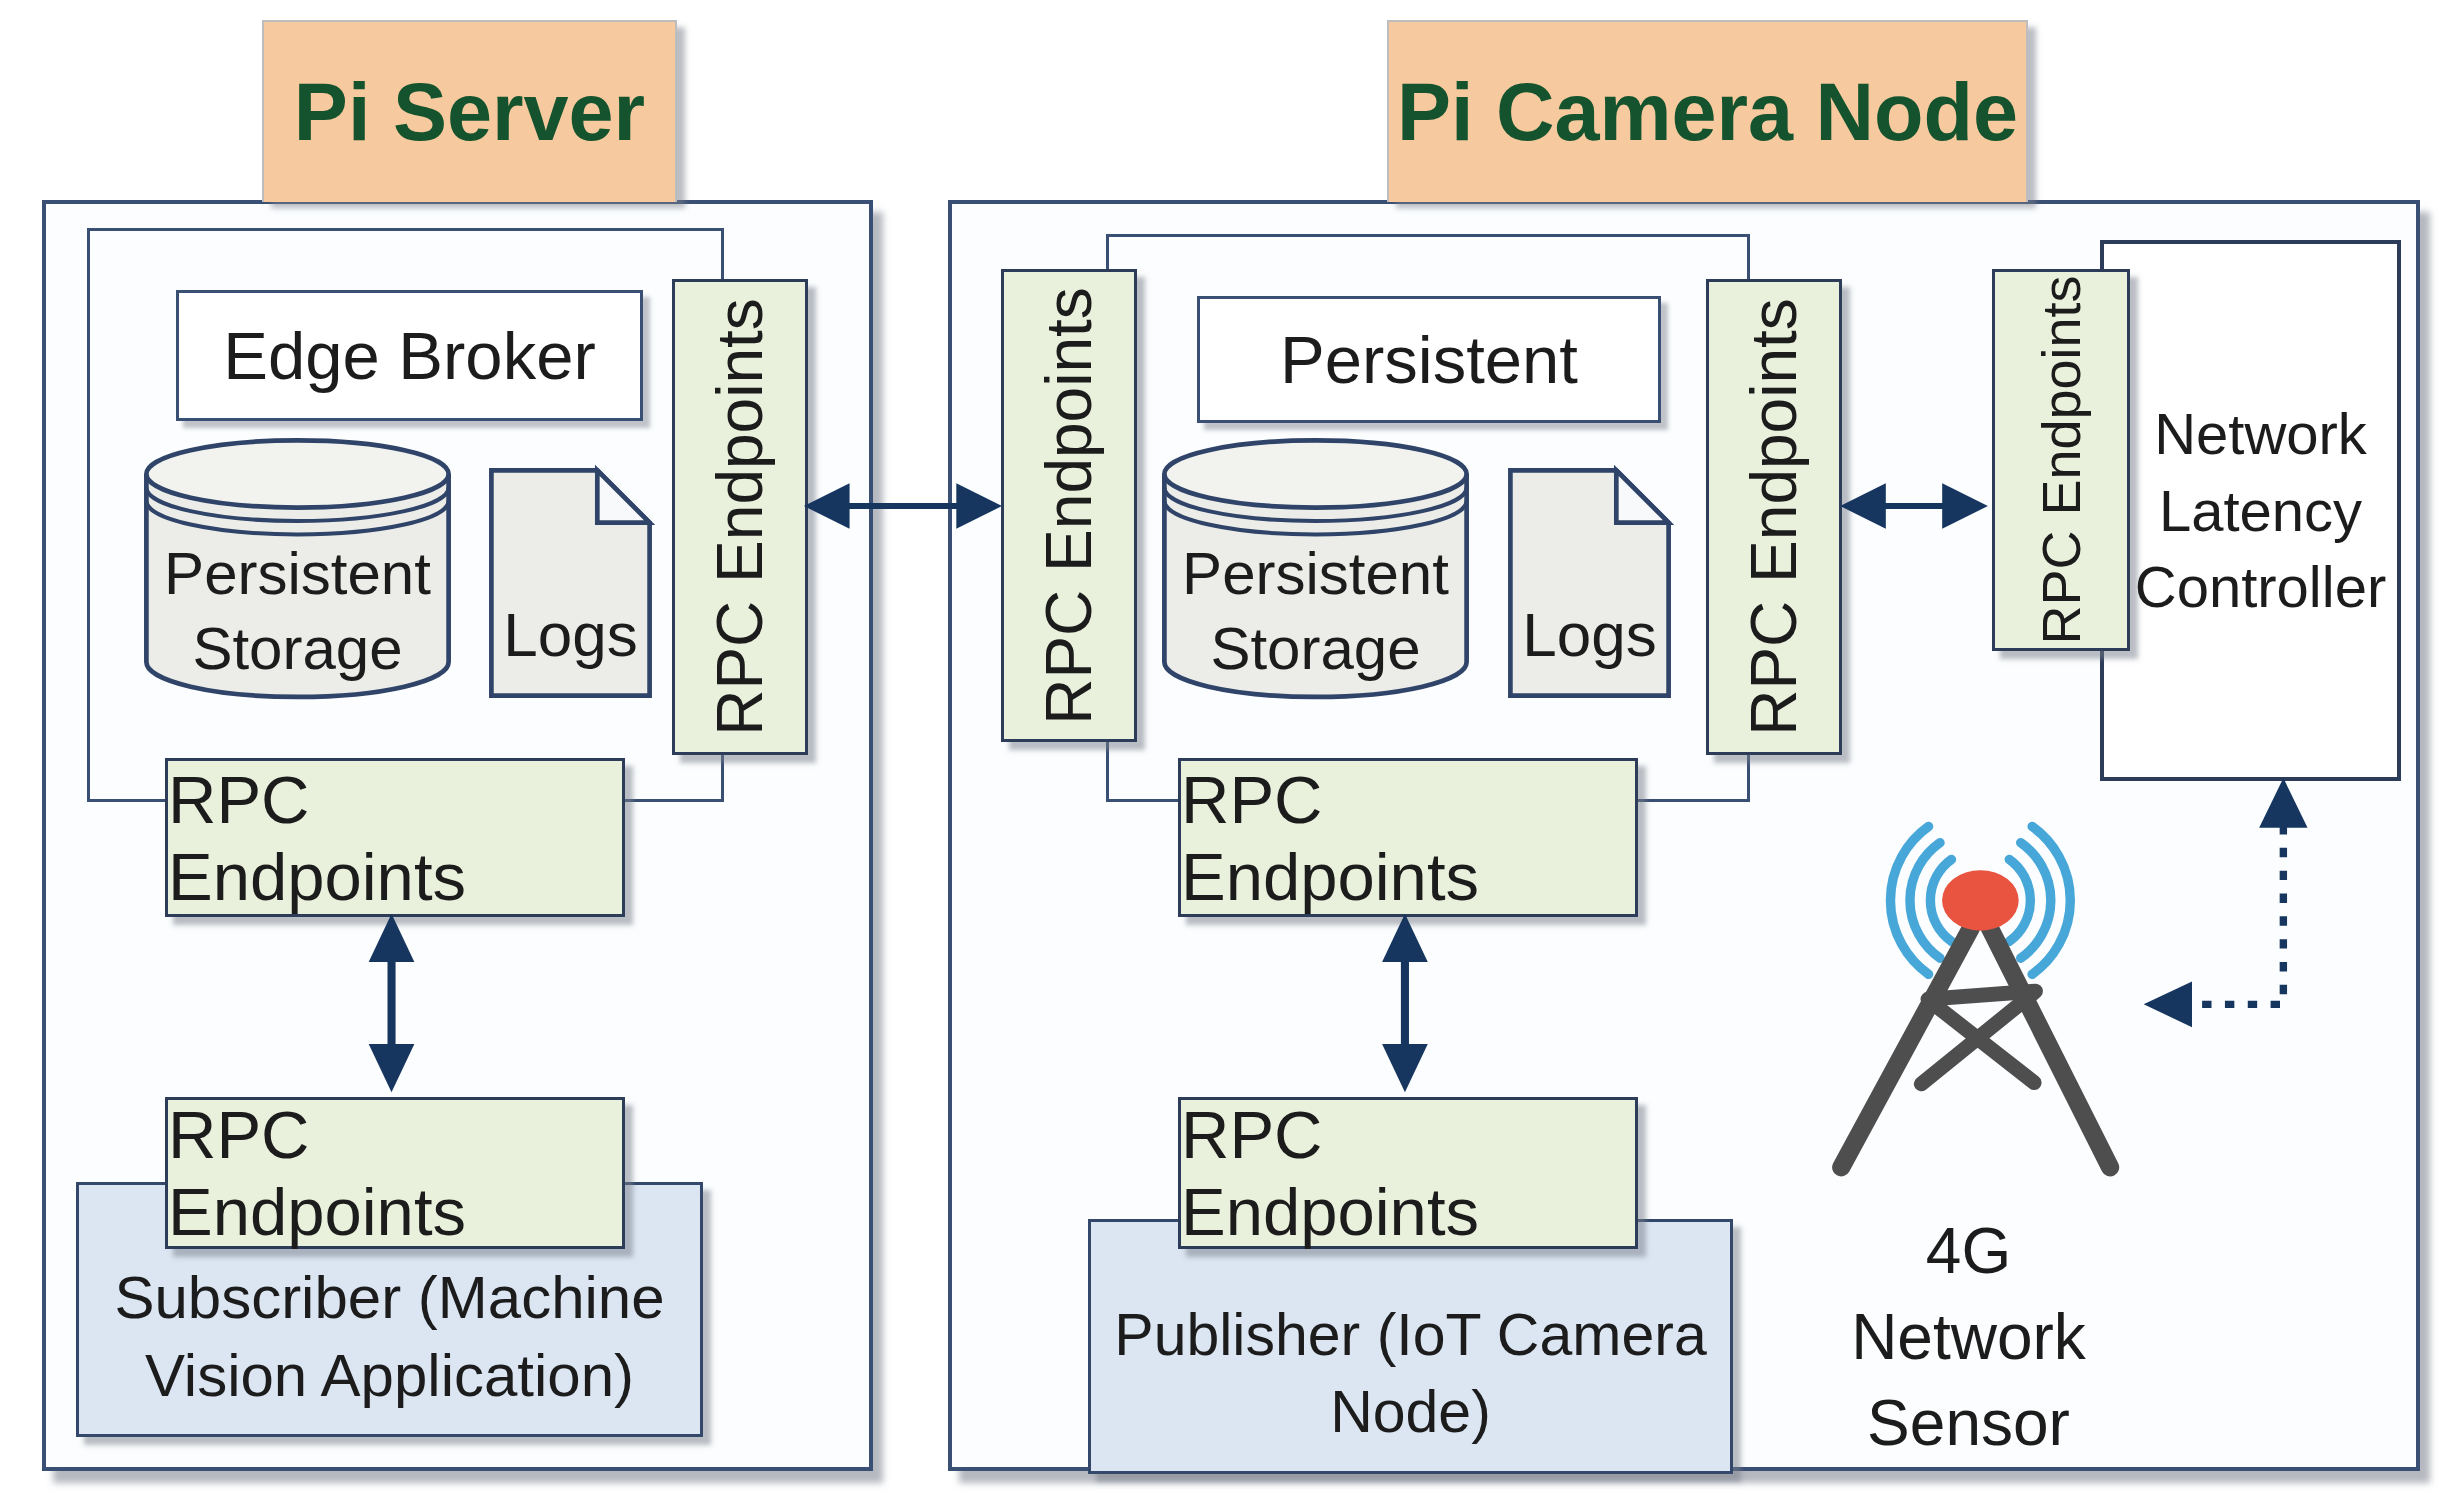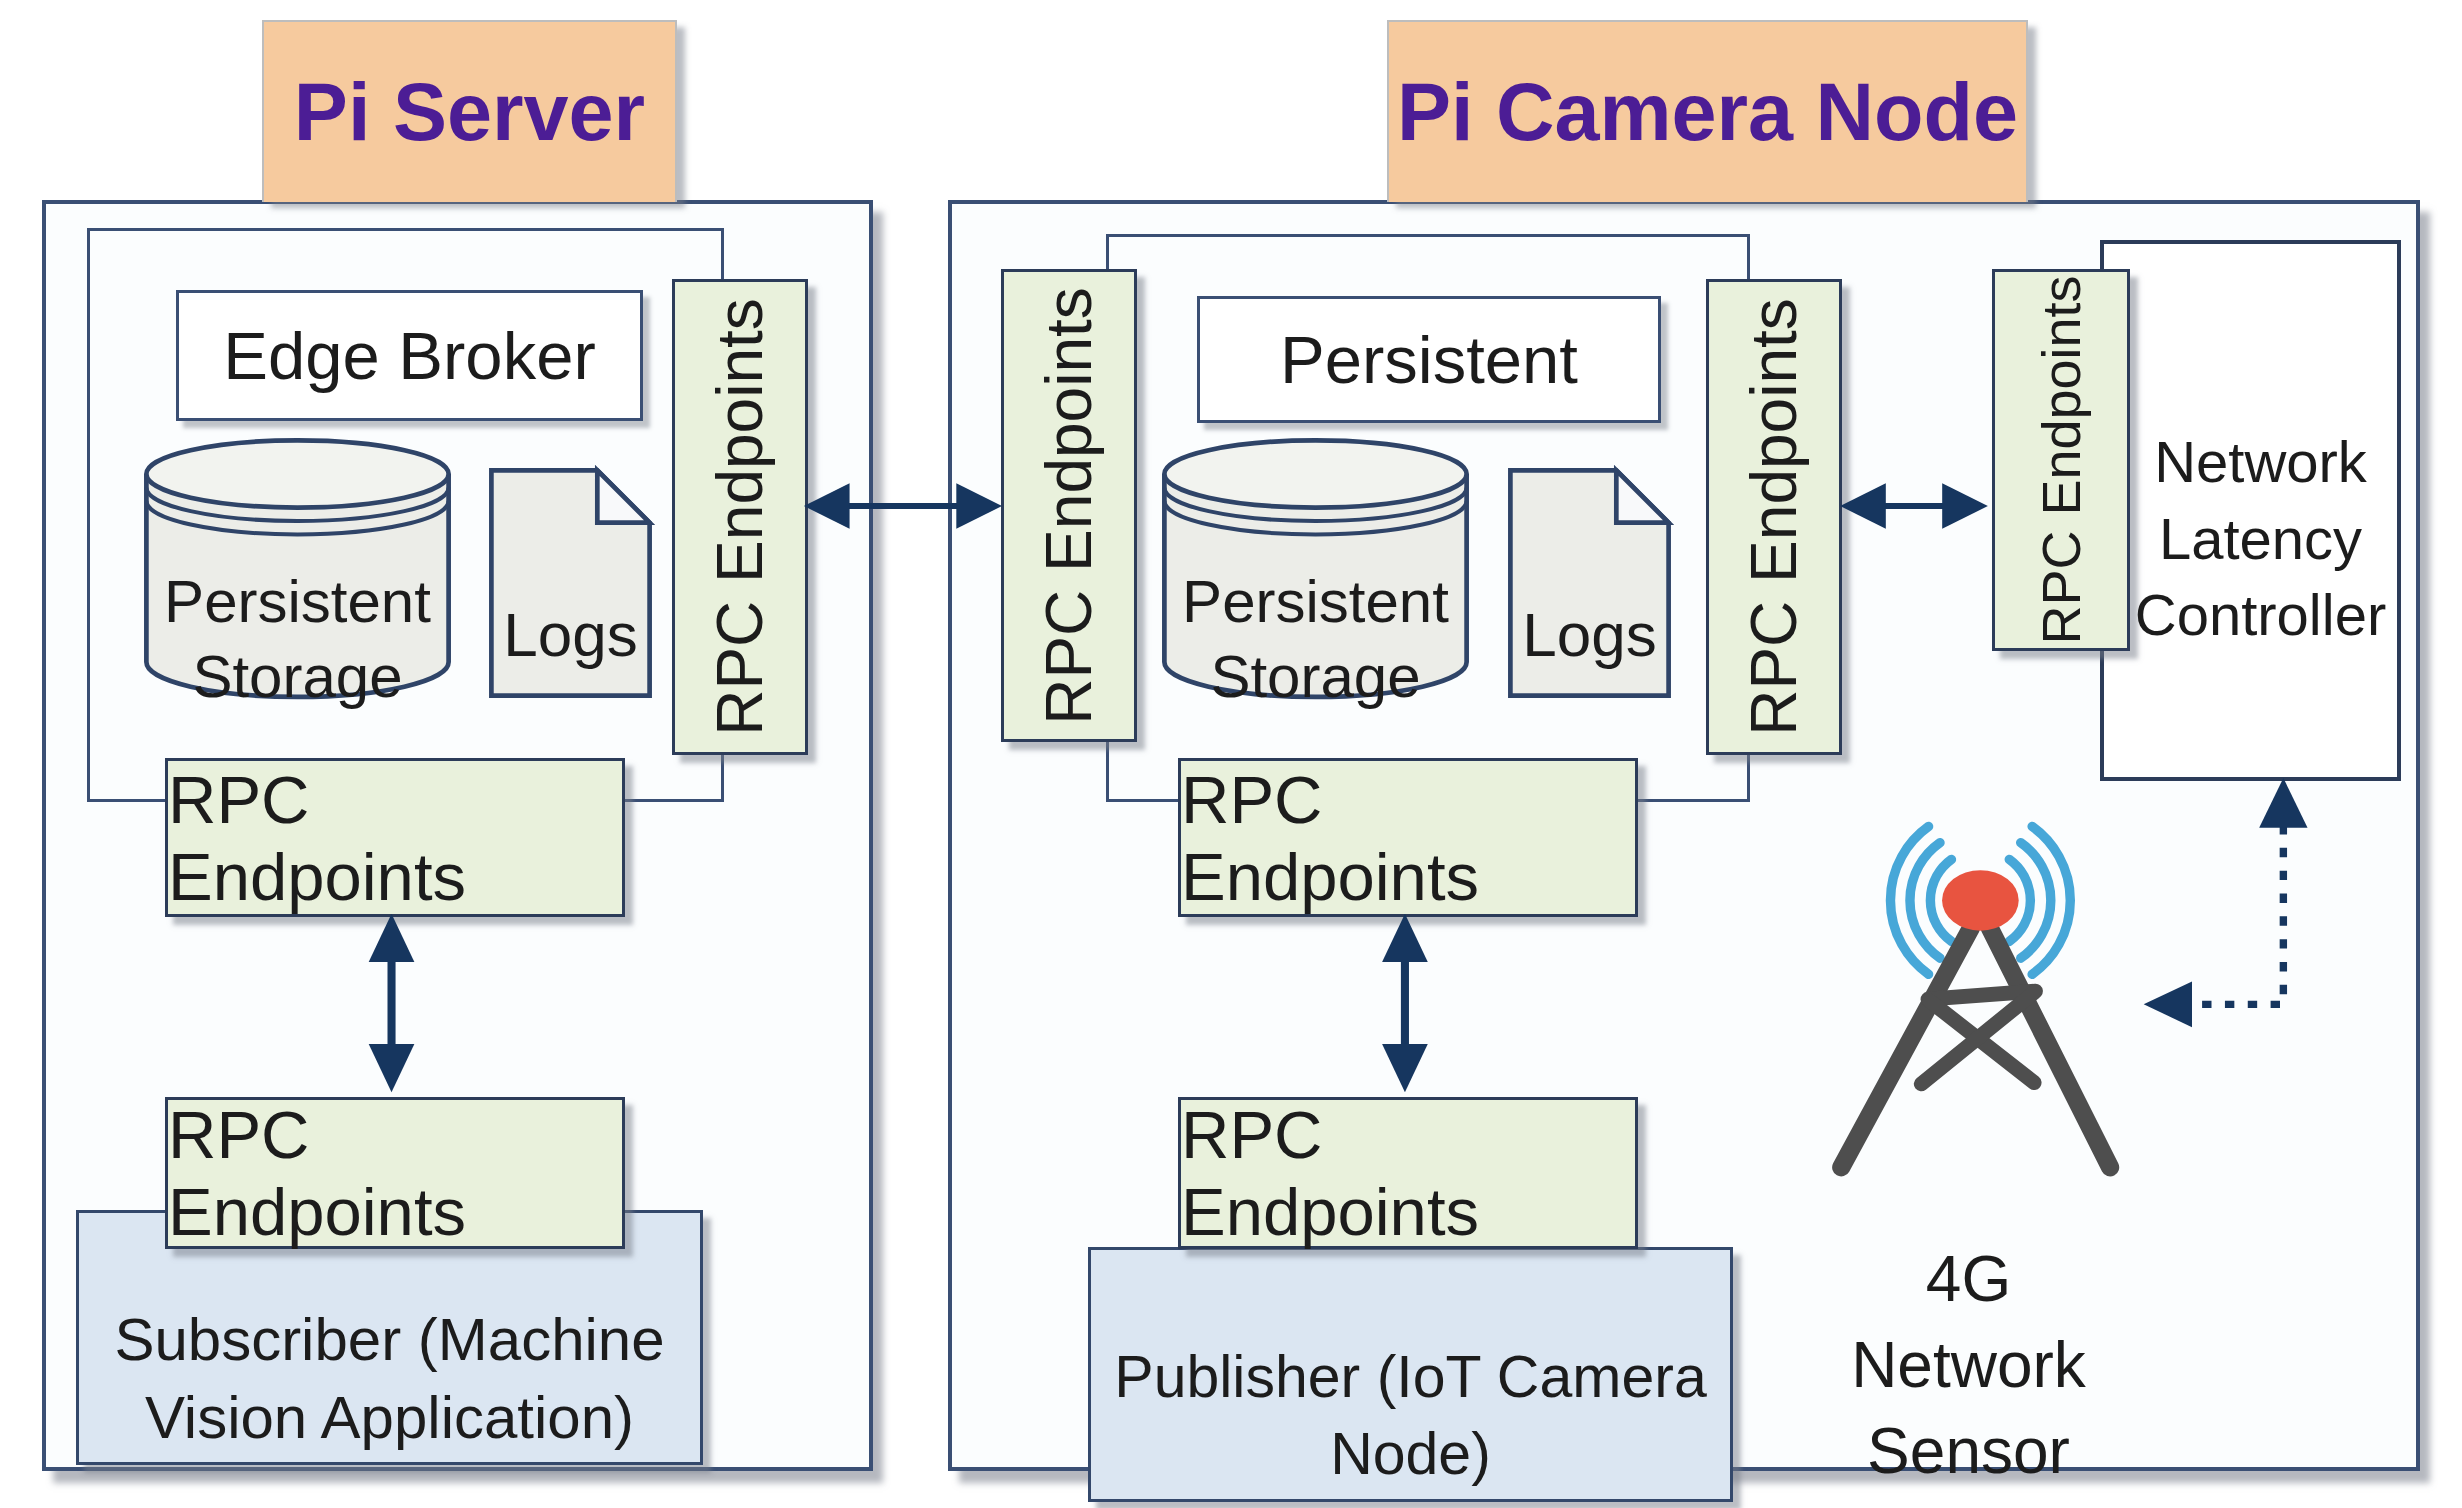--- a/index.html
+++ b/index.html
@@ -1,34 +1,34 @@
 <!DOCTYPE html>
 <html style="font-size:10.7px"><head>
 <meta charset="utf-8">
 <style>
   html,body{margin:0;padding:0;background:#ffffff;}
   body{width:2462px;height:1509px;position:relative;font-family:"Liberation Sans",sans-serif;color:#1c1c1c;overflow:hidden;}
   
   .outer{position:absolute;background:#fbfdfe;border:4px solid #3a4f74;box-shadow:10.7px 12px 6.7px rgba(120,126,138,.55);z-index:1;}
   
-  .tab{position:absolute;background:#f6ca9e;border:2px solid #bdbdbd;border-bottom:none;box-shadow:9.4px 6.7px 5.4px rgba(120,126,138,.5);z-index:5;display:flex;align-items:center;justify-content:center;font-size:81px;font-weight:600;color:#4c1d95;}
+  .tab{position:absolute;background:#f6ca9e;border:2px solid #bdbdbd;border-bottom:none;box-shadow:9.4px 6.7px 5.4px rgba(120,126,138,.5);z-index:5;display:flex;align-items:center;justify-content:center;font-size:81px;font-weight:600;color:#14532d;}
   
   .container-box{position:absolute;border:3.4px solid #3a4f74;background:transparent;z-index:2;}
   
   .label-box{position:absolute;background:#ffffff;border:3.4px solid #3a4f74;box-shadow:6.7px 6.7px 4px rgba(120,126,138,.45);z-index:3;display:flex;align-items:center;justify-content:center;font-size:67px;}
   
   .gbox{position:absolute;background:#e9f1dc;border:3.4px solid #2c3c59;box-shadow:8px 8px 4.7px rgba(120,126,138,.5);z-index:4;display:flex;align-items:center;justify-content:center;font-size:67px;}
   .vbar{position:absolute;background:#e9f1dc;border:3.4px solid #2c3c59;box-shadow:8px 8px 4.7px rgba(120,126,138,.5);z-index:4;display:flex;align-items:center;justify-content:center;}
   .vtext{transform:rotate(-90deg);white-space:nowrap;font-size:64px;}
   .vtext.small{font-size:54px;}
   
   .bluebox{position:absolute;background:#dbe6f2;border:3.4px solid #33486b;box-shadow:8px 8px 4.7px rgba(120,126,138,.5);z-index:3;display:flex;align-items:center;justify-content:center;text-align:center;font-size:60px;line-height:1.3;padding-top:13.4px;}
   .nlc{position:absolute;background:#ffffff;border:4px solid #2c3c59;z-index:3;}
   .nlc-label{position:absolute;z-index:4;text-align:center;font-size:58px;line-height:1.32;}
-  .prelines{white-space:pre-line;margin-top:28px;}
+  .prelines{white-space:pre-line;}
   .icon-wrap{position:absolute;z-index:3;}
   .icon-label{position:absolute;left:0;right:0;text-align:center;line-height:1.25;}
   .sensor-label{position:absolute;z-index:3;text-align:center;font-size:64px;line-height:1.34;}
   svg{display:block;}
   #arrow-layer{position:absolute;left:0;top:0;z-index:6;pointer-events:none;}
 </style>
 </head>
 <body>
 
 <section>

